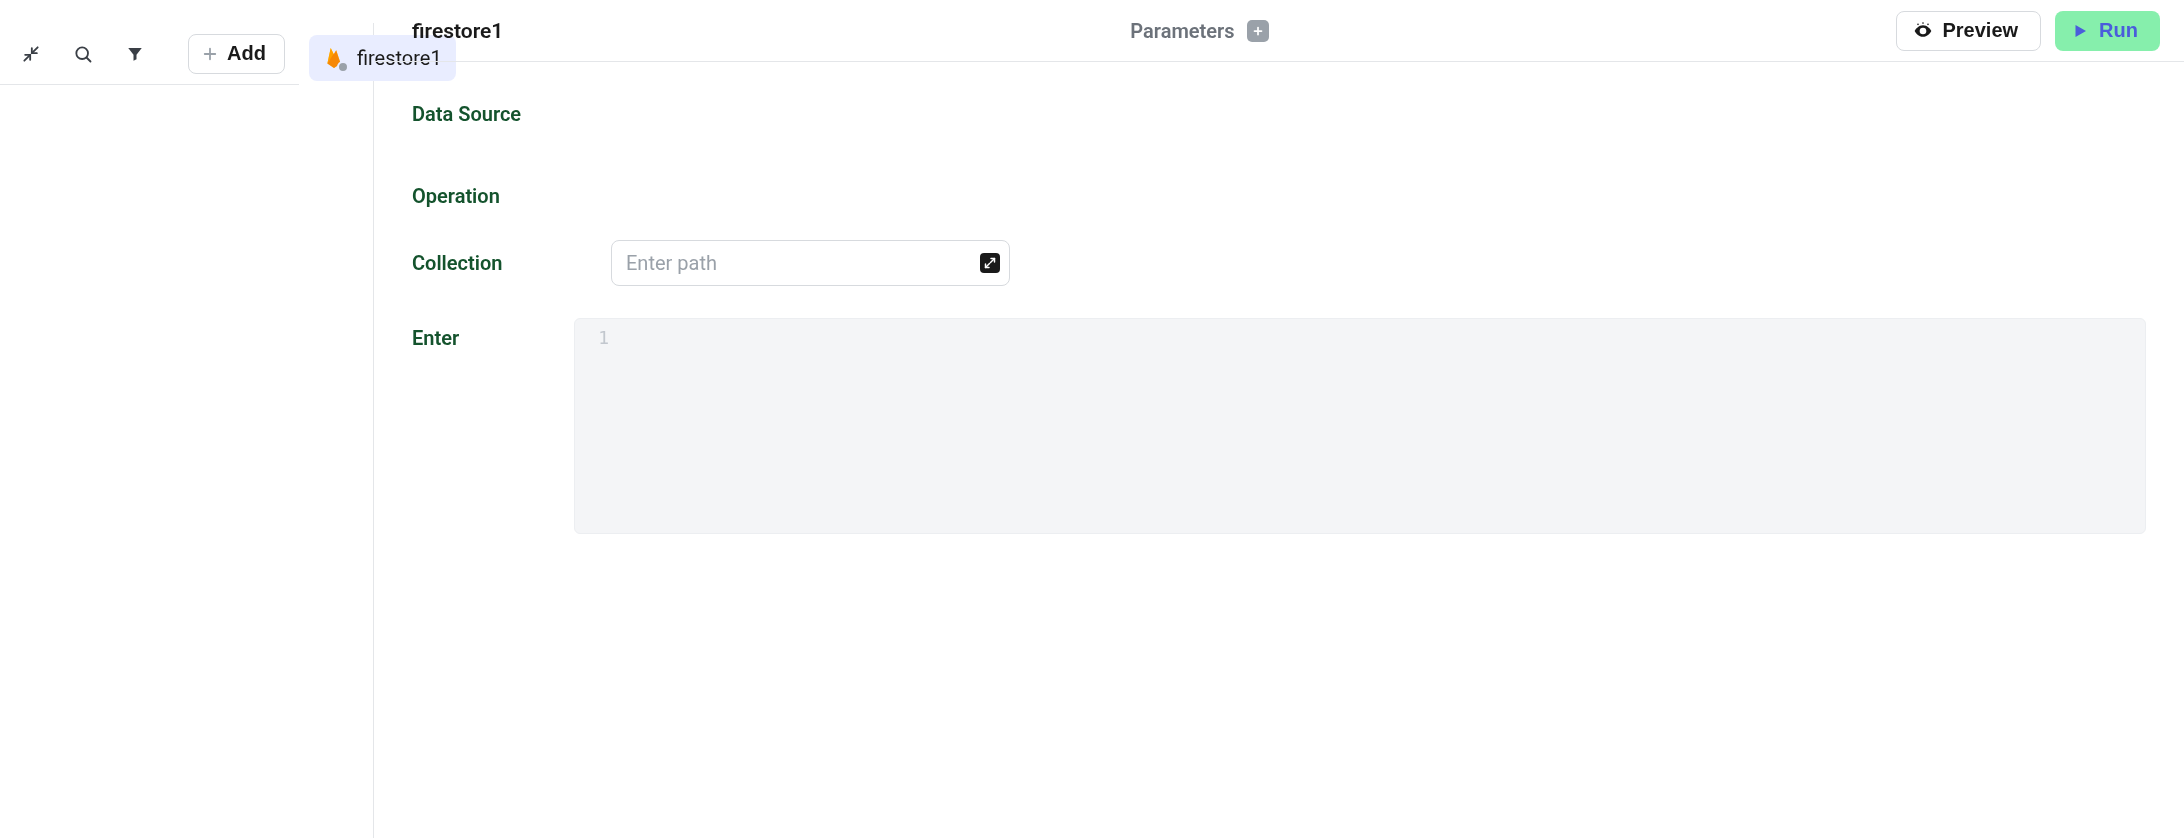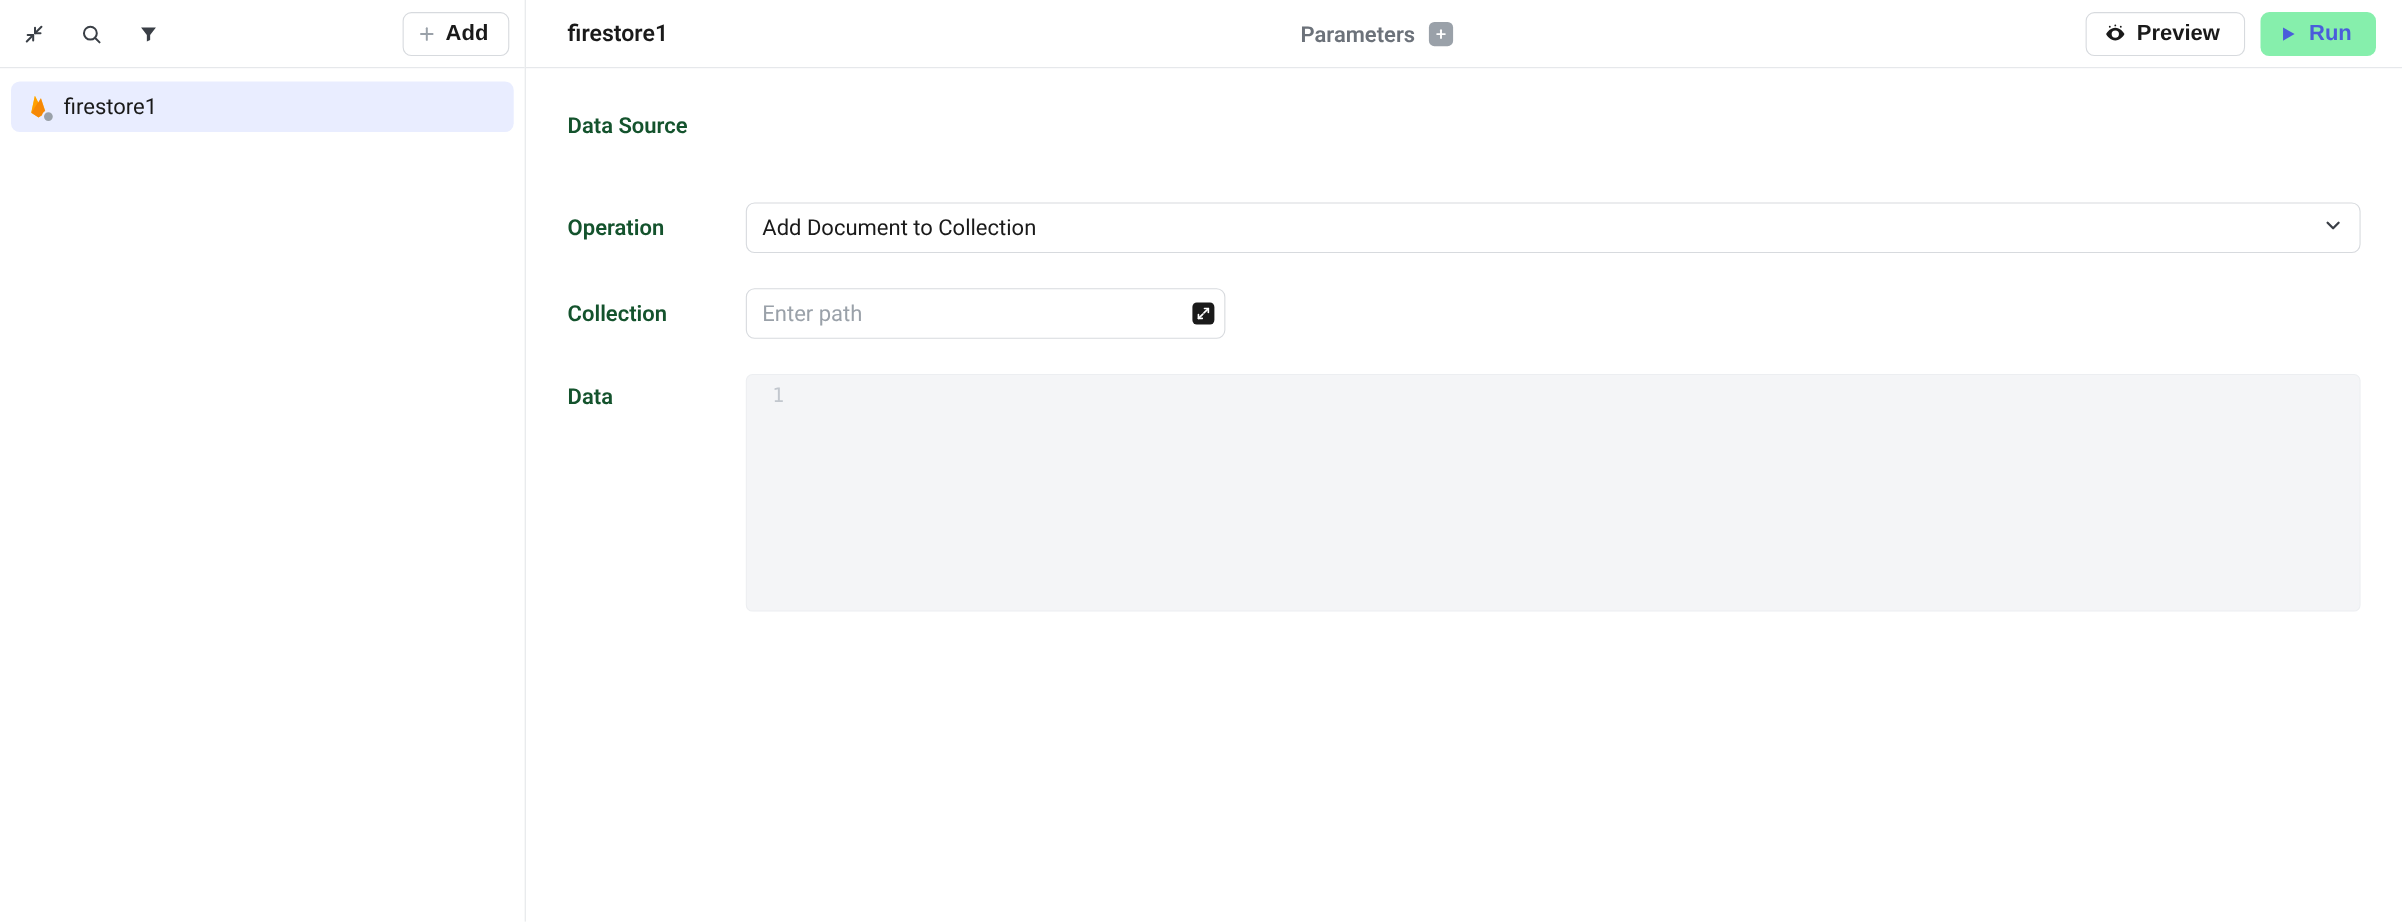--- a/index.html
+++ b/index.html
@@ -15,24 +15,25 @@
       width: 2184px;
       height: 838px;
       overflow: hidden;
     }
     .app {
       display: flex;
       height: 100%;
     }
     
     .sidebar {
-      width: 478px;
+      width: 374px;
       border-right: 1px solid #e4e6e9;
       display: flex;
-      flex-direction: column;
+      flex-direction: row;
+      margin-top: 23px;
     }
     .sidebar-toolbar {
       height: 62px;
       display: flex;
       align-items: center;
       padding: 0 14px;
       border-bottom: 1px solid #e4e6e9;
       gap: 18px;
     }
     .tb-icon-btn {
@@ -227,20 +228,21 @@
       padding: 0 46px 0 14px;
       font-size: 20px;
       font-family: inherit;
       color: #1a1a1a;
       background: #ffffff;
     }
     .collection-input::placeholder { color: #9aa1a9; }
     .collection-rel {
       position: relative;
       width: 100%;
+      margin-left: 37px;
     }
     .expand-badge {
       position: absolute;
       right: 10px;
       top: 50%;
       transform: translateY(-50%);
       width: 20px;
       height: 20px;
       border-radius: 4px;
       background: #1a1a1a;
@@ -364,51 +366,41 @@
     </div>
 
     <div class="form">
       <div class="form-grid">
 
         <div class="row-label">Data Source</div>
 
         <div class="gap-large"></div>
 
         <div class="row-label">Operation</div>
-        <div class="full-width">
-          <div class="select-like dark-chev">
-            <span>Add Document to Collection</span>
-            <span class="chev">
-              <svg width="20" height="20" viewBox="0 0 24 24" fill="none" stroke="currentColor" stroke-width="2.5" stroke-linecap="round" stroke-linejoin="round">
-                  <polyline points="6 9 12 15 18 9"></polyline>
-                </svg>
-            </span>
-          </div>
-        </div>
 
         <div class="gap-med"></div>
 
         <div class="row-label">Collection</div>
         <div class="collection-wrap">
           <div class="collection-rel">
             <input class="collection-input" type="text" placeholder="Enter path" style="">
             <span class="expand-badge">
               <svg width="12" height="12" viewBox="0 0 24 24" fill="none" stroke="currentColor" stroke-width="3" stroke-linecap="round" stroke-linejoin="round">
                 <polyline points="14 3 21 3 21 10"></polyline>
                 <polyline points="10 21 3 21 3 14"></polyline>
                 <line x1="21" y1="3" x2="13" y2="11"></line>
                 <line x1="3" y1="21" x2="11" y2="13"></line>
               </svg>
             </span>
           </div>
         </div>
 
         <div class="gap-med"></div>
 
-        <div class="row-label top">Data</div>
+        <div class="row-label top">Enter</div>
         <div class="full-width">
           <div class="body-editor">
             <div class="gutter">1</div>
             <textarea class="code-area" style=""></textarea>
           </div>
         </div>
       </div>
     </div>
   </main>
 </div>

